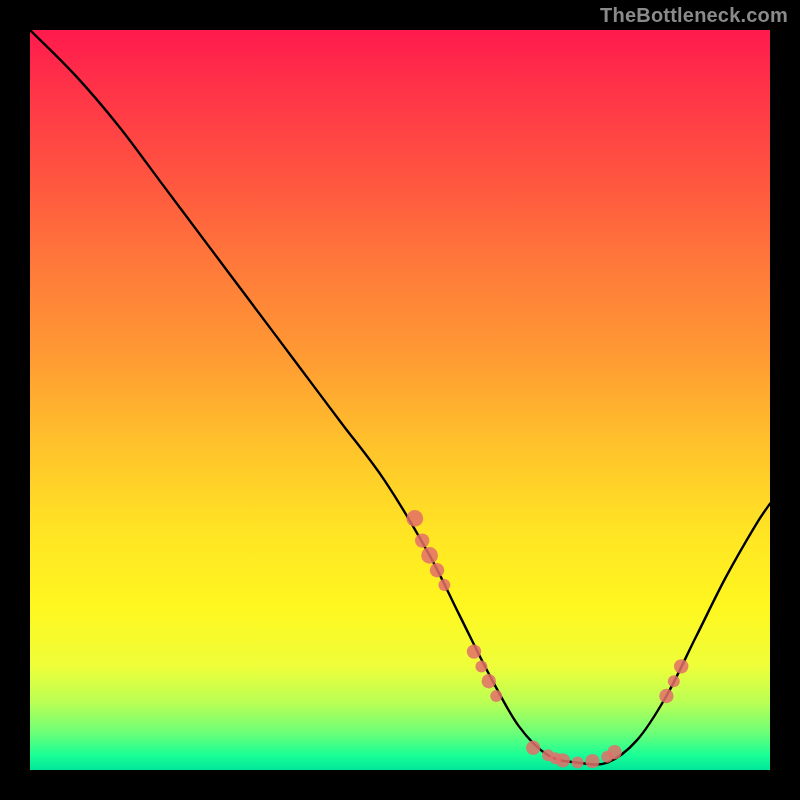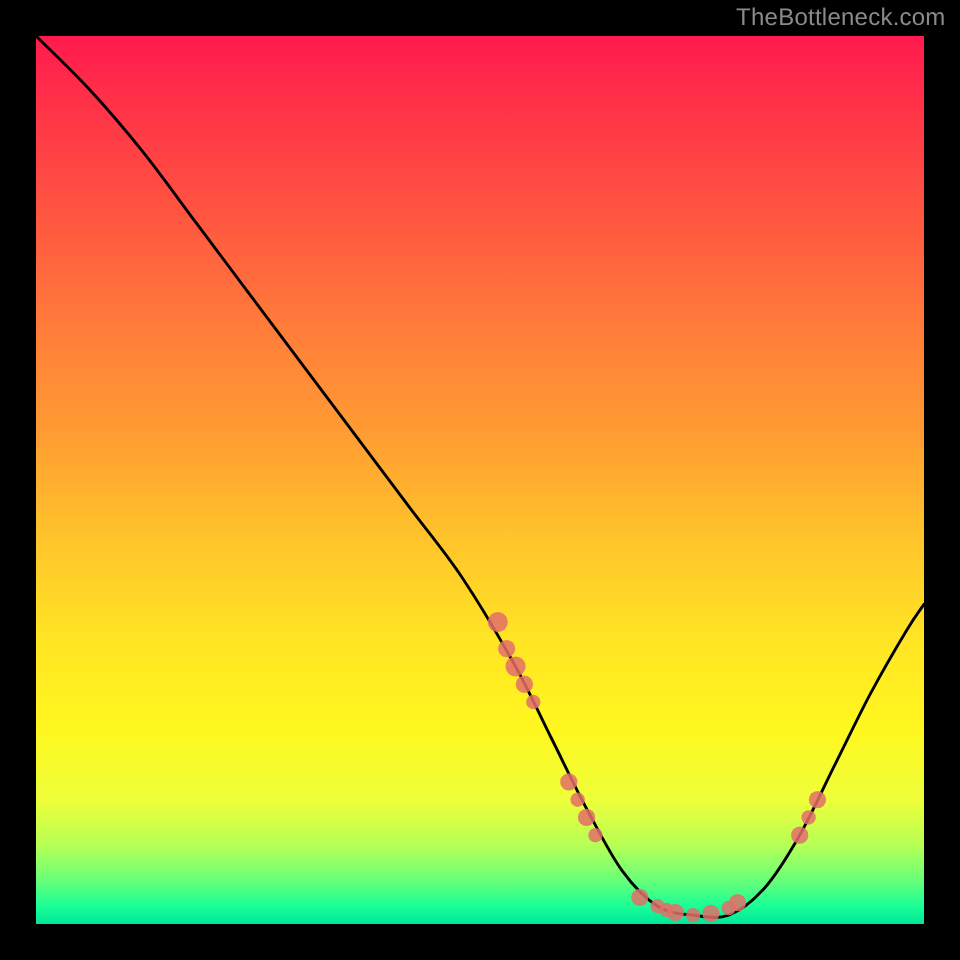--- a/index.html
+++ b/index.html
@@ -49,21 +49,21 @@
     left: 0;
     width: 740px;
     height: 740px;
   }
   .watermark {
     position: absolute;
     top: 4px;
     right: 12px;
     color: #8a8a8a;
     font-size: 20px;
-    font-weight: 400;
+    font-weight: 700;
     letter-spacing: 0.2px;
   }
 </style>
 </head>
 <body>
 
 <div class="frame">
 
   <div class="watermark">TheBottleneck.com</div>
 

